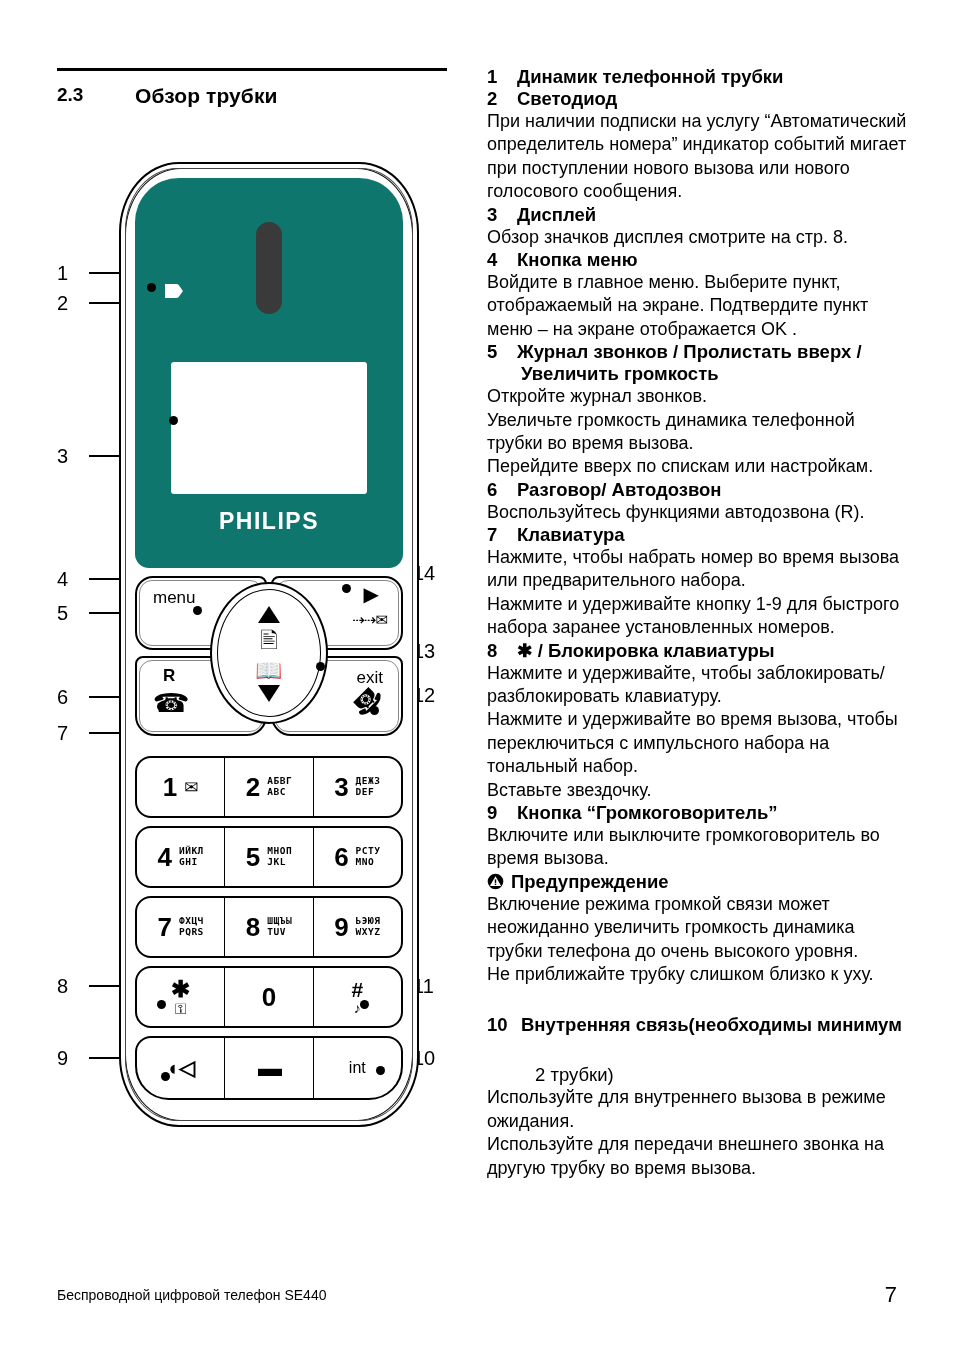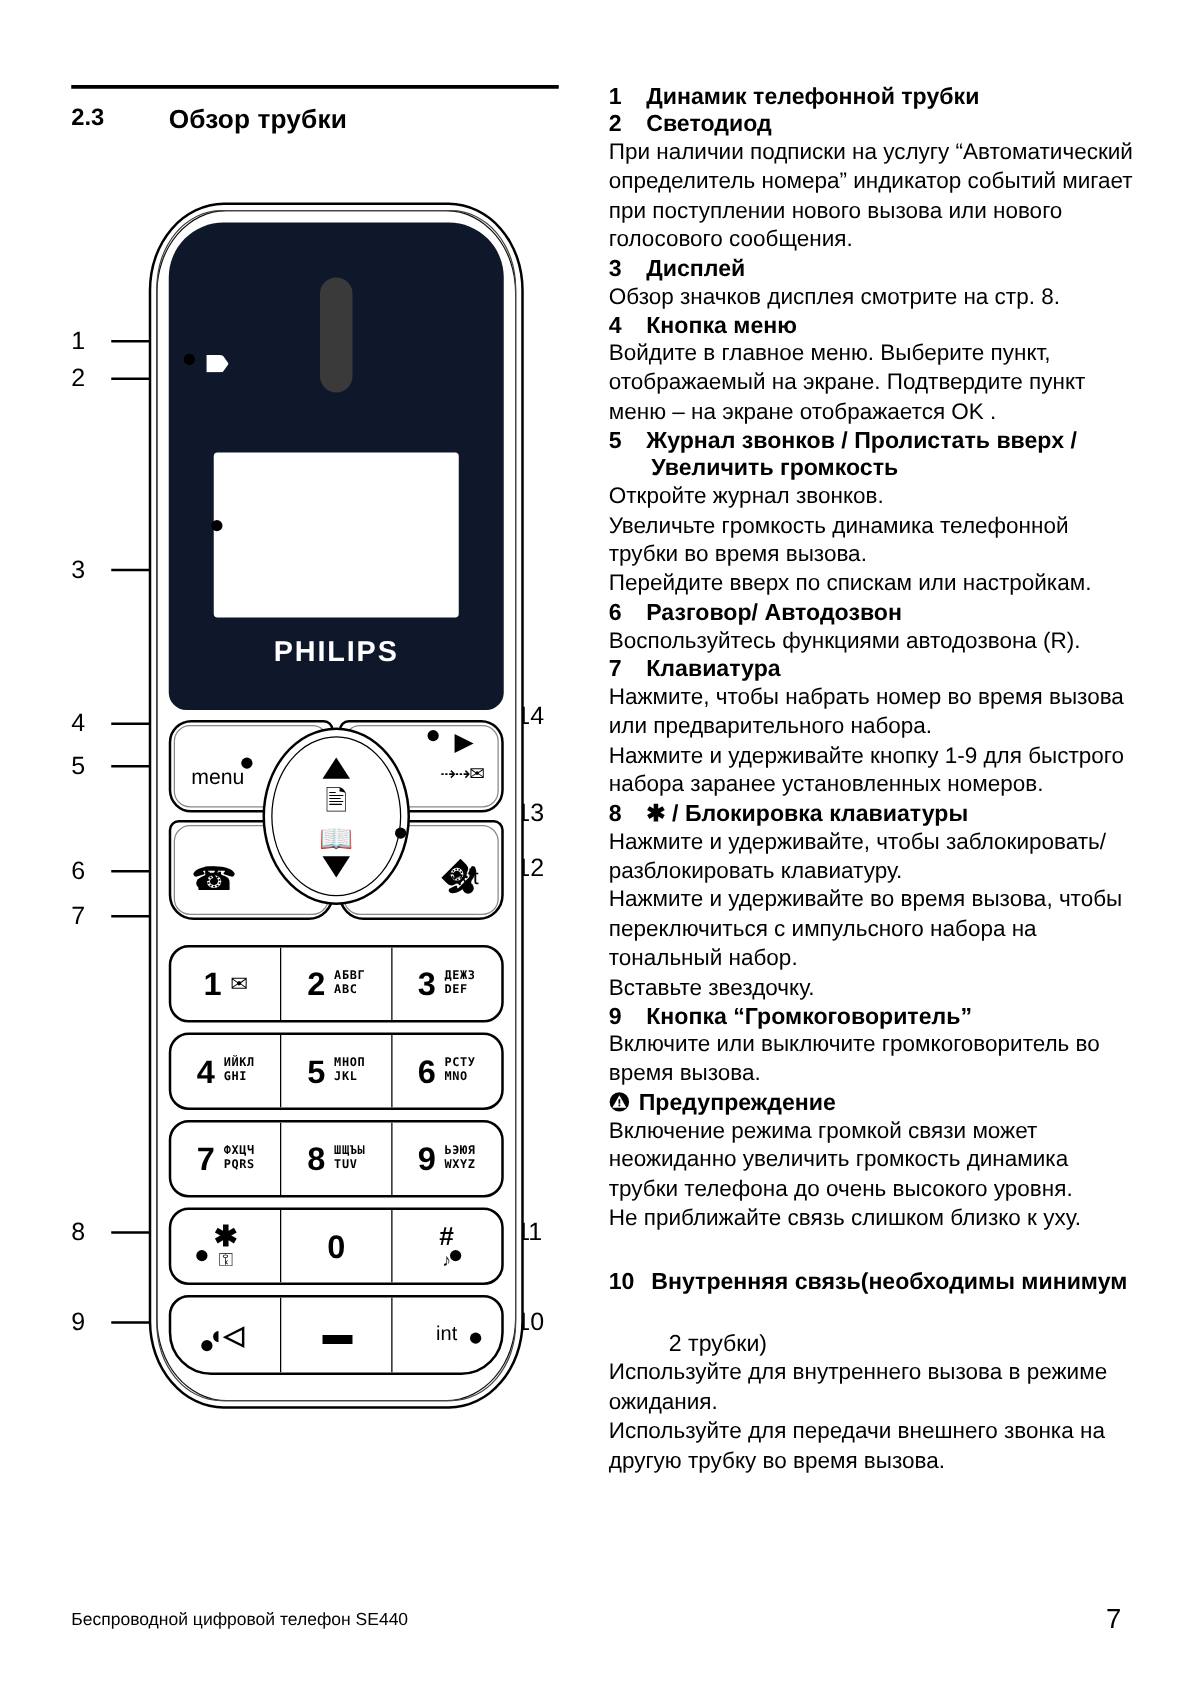--- a/index.html
+++ b/index.html
@@ -26,21 +26,21 @@
   .phone-inner{
     position:absolute;left:4px;top:4px;right:4px;bottom:4px;
     border:1.5px solid #111;border-radius:56px/66px;box-sizing:border-box;
   }
   .phone-inner2{
     position:absolute;left:4px;top:4px;right:4px;bottom:4px;
     border:1.5px solid #444;border-radius:52px/62px;box-sizing:border-box;
   }
   .top-black{
     position:absolute;left:14px;top:14px;right:14px;height:390px;
-    background:#0f172a;border-radius:44px 44px 14px 14px;
+    background:#0f766e;border-radius:44px 44px 14px 14px;
   }
   .speaker{
     position:absolute;left:50%;top:44px;transform:translateX(-50%);
     width:26px;height:92px;background:#3a3a3a;border-radius:14px;
   }
   .led{
     position:absolute;left:30px;top:106px;width:18px;height:14px;
     background:#fff;border-radius:0 7px 7px 0;
     clip-path:polygon(0 0,72% 0,100% 50%,72% 100%,0 100%);
   }
@@ -54,21 +54,21 @@
   }
 
   
   .nav-block{position:absolute;left:14px;top:412px;right:14px;height:160px;}
   .sk{position:absolute;border:2px solid #000;border-radius:16px;background:#fff;box-sizing:border-box;}
   .sk .inner{position:absolute;inset:2px;border:1px solid #888;border-radius:13px;}
   .sk-tl{left:0;top:0;width:132px;height:74px;border-radius:18px 8px 8px 18px;}
   .sk-tr{right:0;top:0;width:132px;height:74px;border-radius:8px 18px 18px 8px;}
   .sk-bl{left:0;top:80px;width:132px;height:80px;border-radius:8px 8px 20px 20px;}
   .sk-br{right:0;top:80px;width:132px;height:80px;border-radius:8px 8px 20px 20px;}
-  .lbl{position:absolute;font-size:17px;margin-top:24px;}
+  .lbl{position:absolute;font-size:17px;}
   .lbl-menu{left:16px;top:10px;}
   .lbl-exit{right:18px;top:10px;font-size:17px;}
   .lbl-R{left:26px;top:8px;font-weight:bold;font-size:17px;}
   .glyph{position:absolute;font-size:18px;line-height:1;}
 
   .navring{
     position:absolute;left:50%;top:6px;transform:translateX(-50%);
     width:118px;height:142px;border:2px solid #000;border-radius:50%;
     background:#fff;box-sizing:border-box;
   }
@@ -367,21 +367,21 @@
         <svg viewBox="0 0 24 24" width="17" height="17">
           <circle cx="12" cy="12" r="11" fill="#000"></circle>
           <path d="M12 4.5 L20 18.5 L4 18.5 Z" fill="#fff"></path>
           <rect x="11" y="9" width="2" height="5" fill="#000"></rect>
           <rect x="11" y="15" width="2" height="2" fill="#000"></rect>
         </svg>
       </span>
       <span>Предупреждение</span>
     </div>
     <div class="para">Включение режима громкой связи может неожиданно увеличить громкость динамика трубки телефона до очень высокого уровня.</div>
-    <div class="para">Не приближайте связь слишком близко к уху.</div>
+    <div class="para">Не приближайте трубку слишком близко к уху.</div>
 
     <div class="item wide">
       <span class="n">10</span>
       <span class="t">Внутренняя связь</span>
         <span class="t reg"> (необходимы минимум</span>
     </div>
     <div class="sub reg" style="font-weight:normal;margin-left:48px;">2 трубки)</div>
     <div class="para">Используйте для внутреннего вызова в режиме ожидания.</div>
     <div class="para">Используйте для передачи внешнего звонка на другую трубку во время вызова.</div>
 

